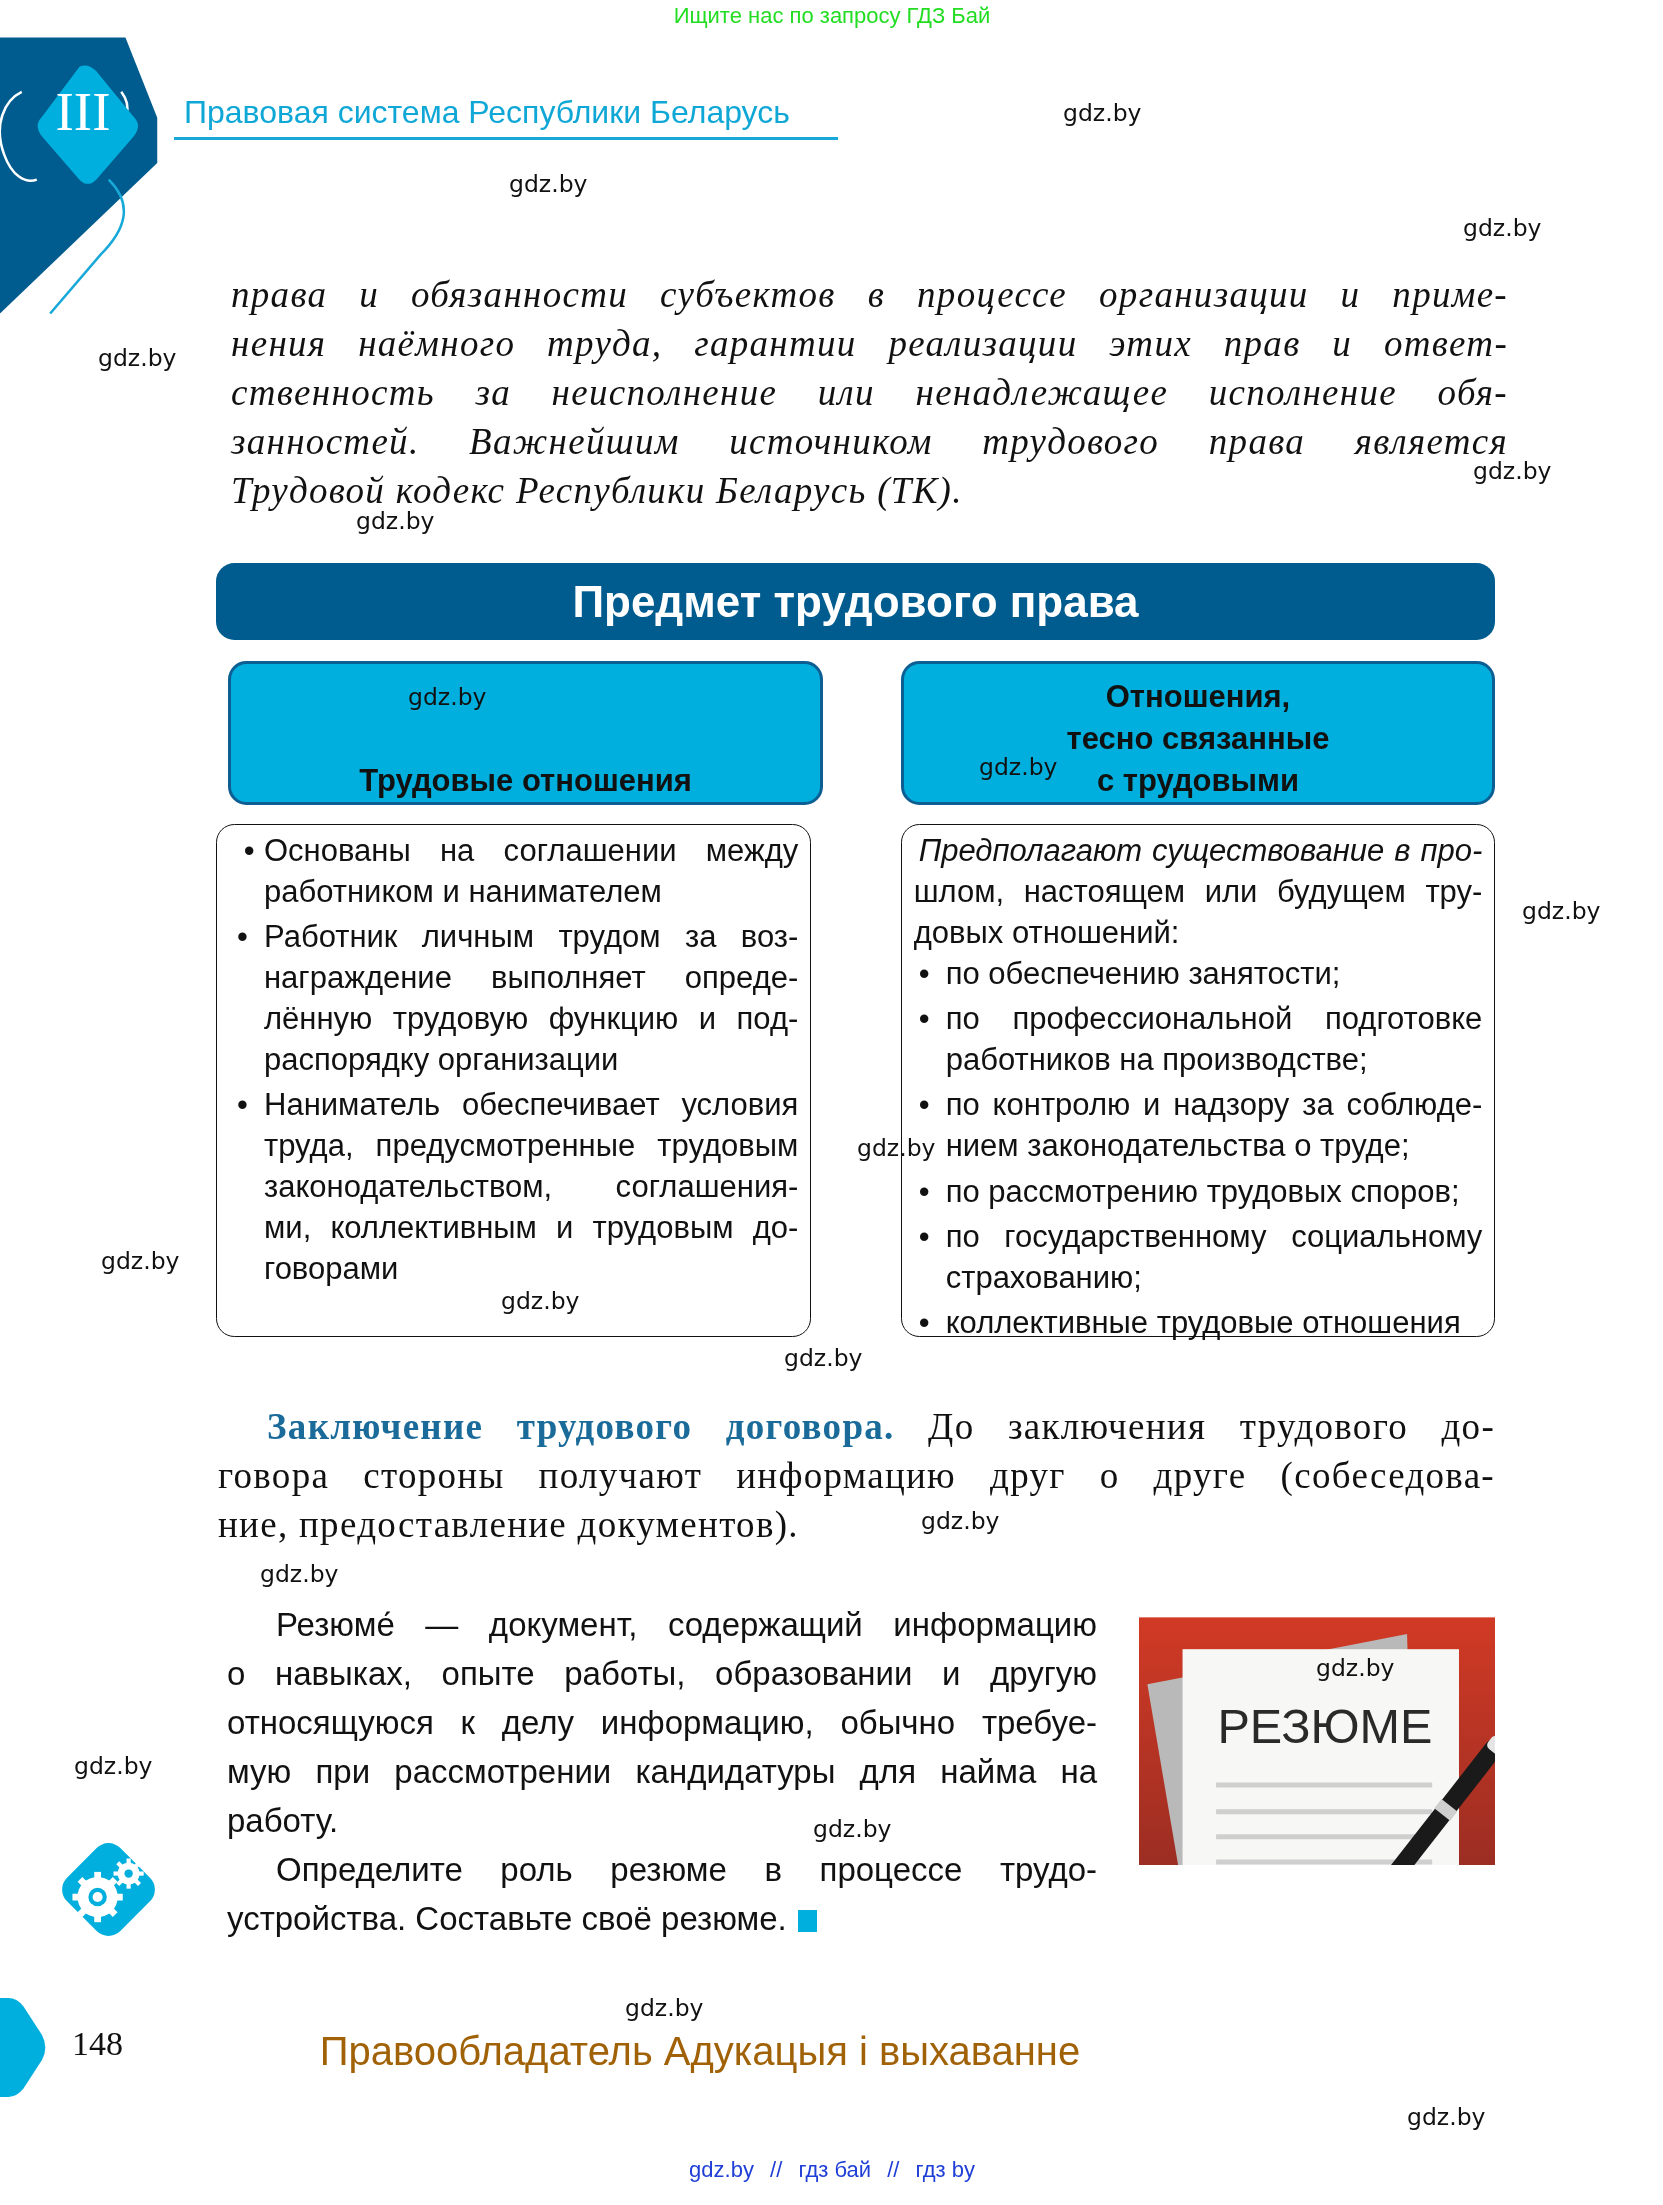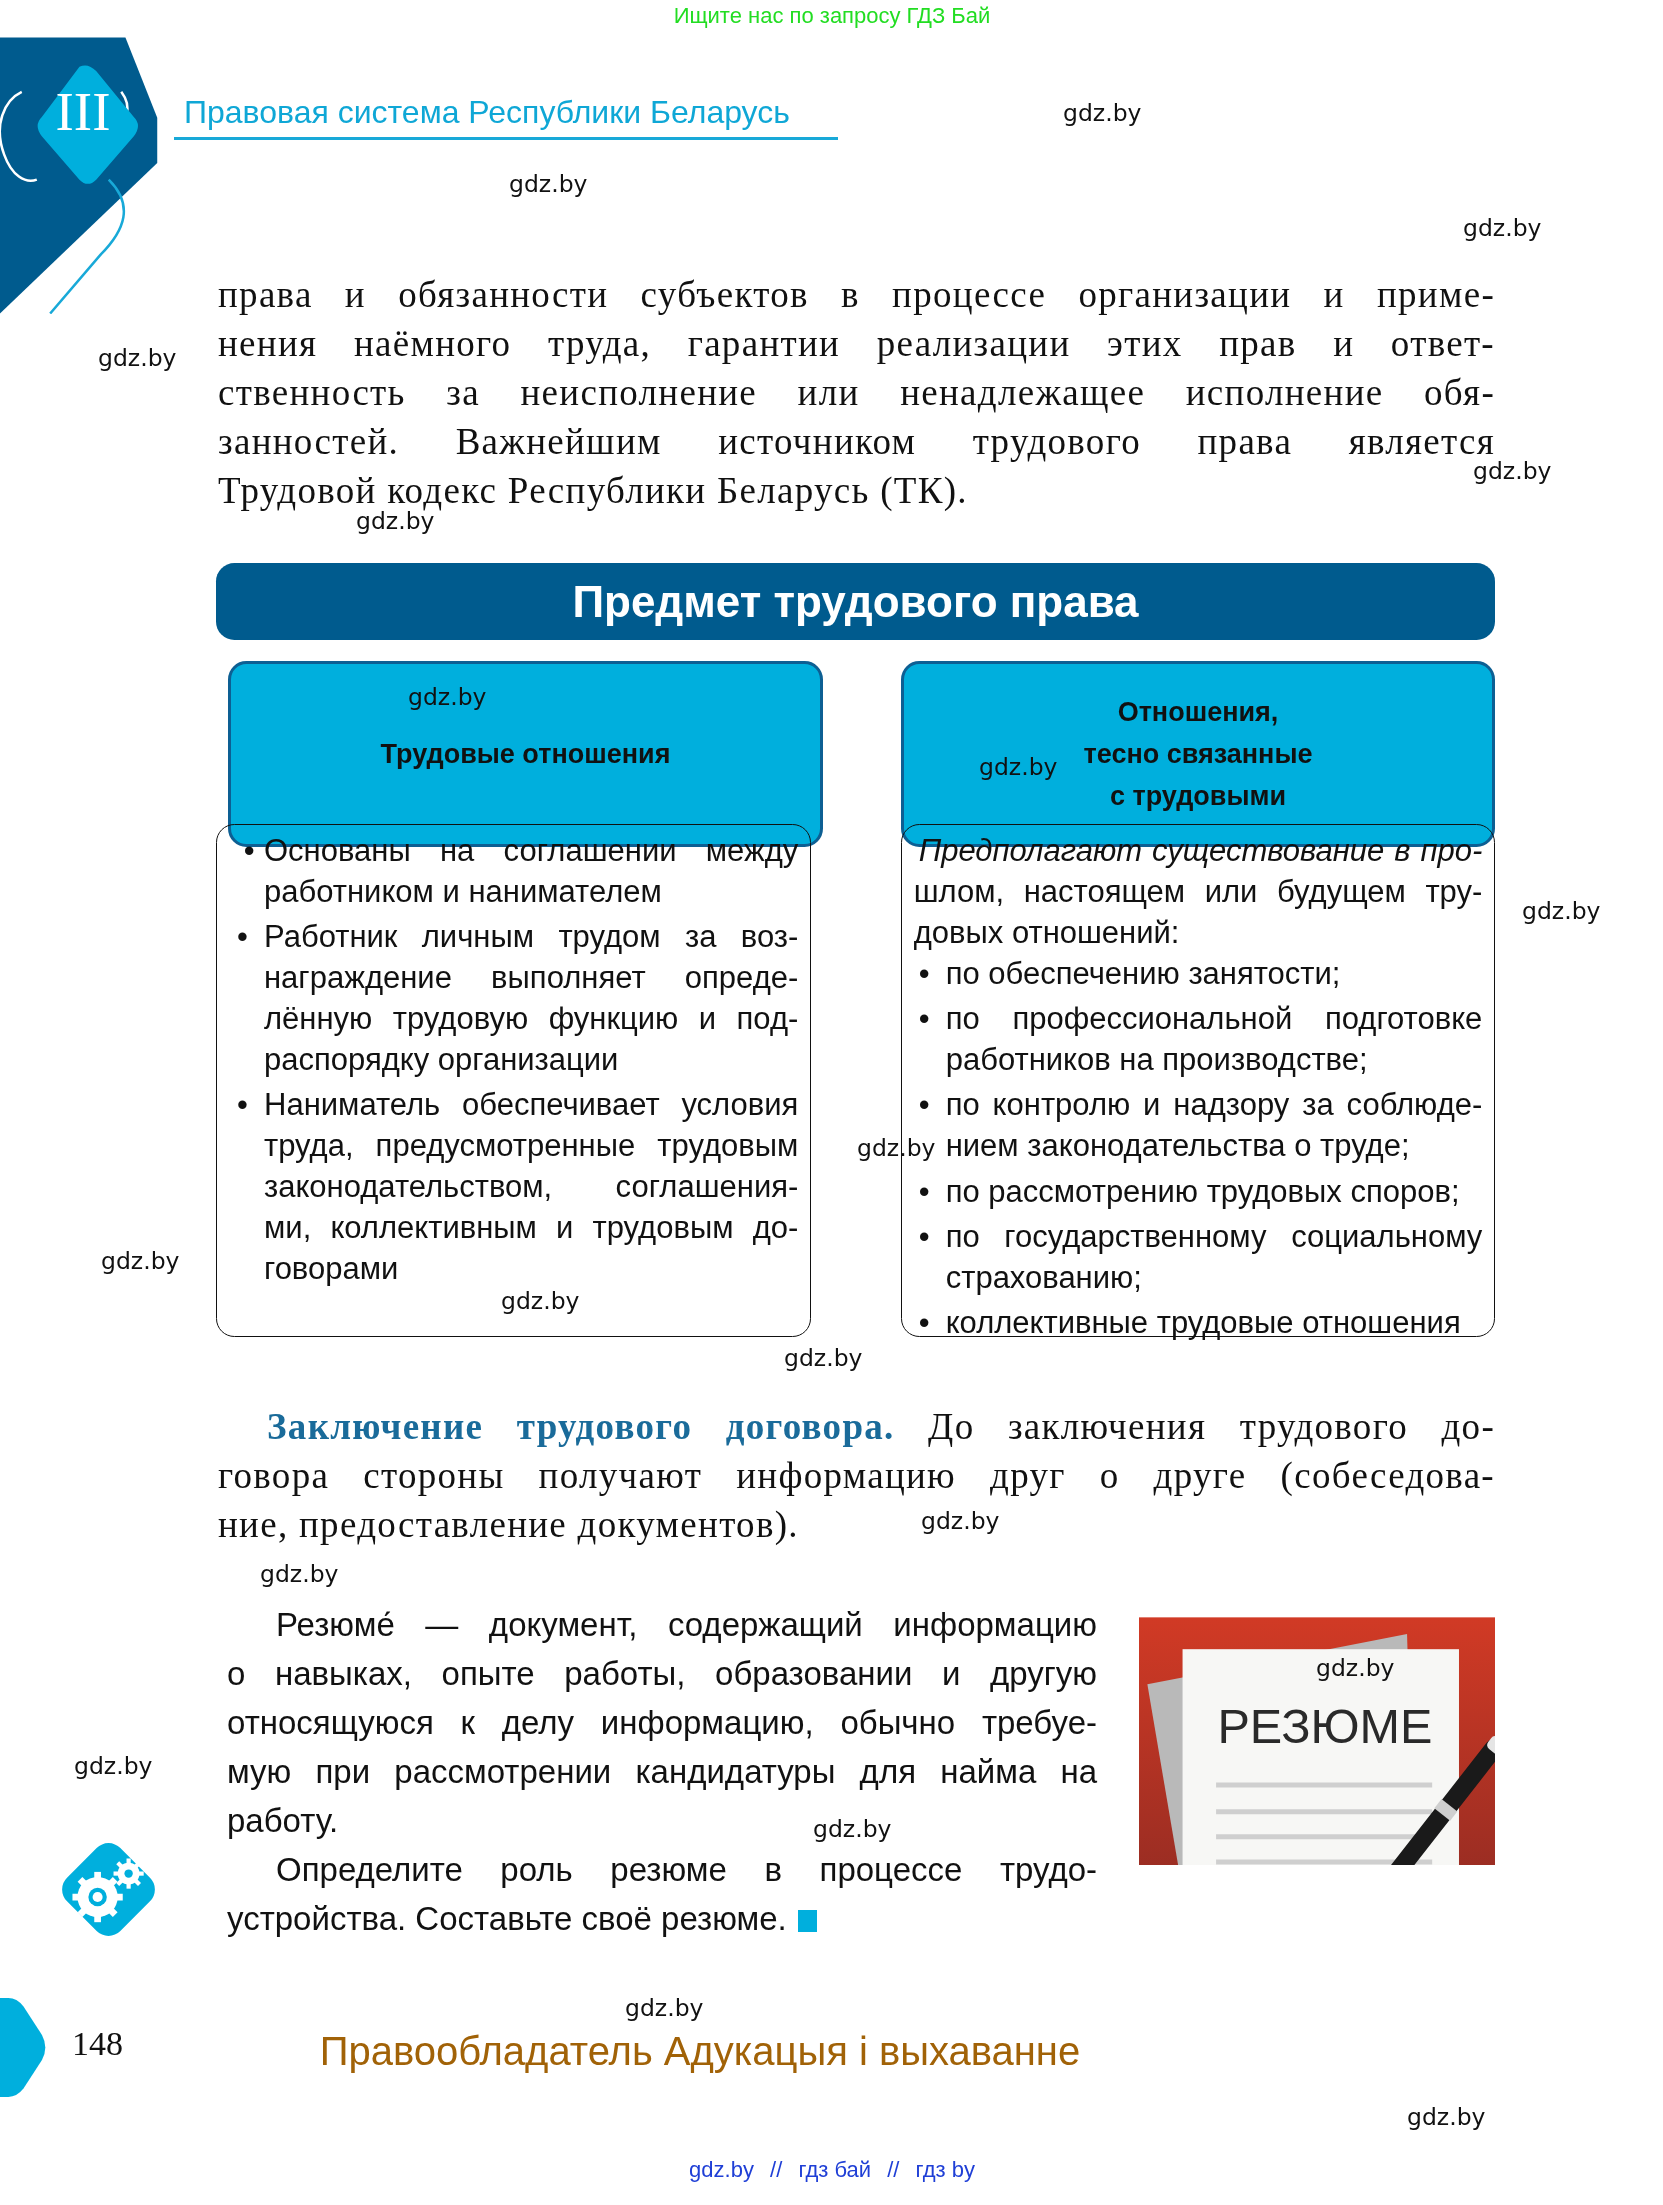--- a/index.html
+++ b/index.html
@@ -4,25 +4,25 @@
 <style>
   html, body { margin:0; padding:0; background:#ffffff; }
   body { width:1664px; height:2205px; position:relative; overflow:hidden; font-family:"Liberation Sans", sans-serif; color:#111; }
   .abs { position:absolute; }
   .top-search { left:0; width:1664px; top:3.4px; text-align:center; color:#22dd22; font-size:22px; font-family:"Liberation Sans", sans-serif; }
   .wm { color:#111; font-size:23.5px; font-family:"DejaVu Sans", sans-serif; white-space:nowrap; }
   .chapter-deco { left:0; top:37px; width:184px; height:277px; }
   .chapter-title { left:184px; top:94px; font-size:32px; color:#0fa7d6; font-family:"Liberation Sans", sans-serif; white-space:nowrap; }
   .chapter-rule { left:174px; top:137px; width:664px; height:2.5px; background:#18a9d8; }
   .serif-par { font-family:"Liberation Serif", serif; font-size:37px; line-height:49px; letter-spacing:1.3px; text-align:justify; text-align-last:left; }
-  .para1 { left:218px; top:270px; width:1277px; }
+  .para1 { left:231px; top:270px; width:1277px;font-style:italic; }
   .para1 .line, .para2 .line { display:block; text-align:justify; text-align-last:justify; white-space:nowrap; }
   .para1 .line.last, .para2 .line.last { text-align-last:left; }
   .header-bar { left:216px; top:563px; width:1279px; height:77px; background:#005b8e; border-radius:18.4px; color:#fff; font-weight:bold; font-size:44px; display:flex; align-items:center; justify-content:center; }
-  .subbox { top:661px; height:186px; background:#00afdd; border:3.4px solid #0d5f93; border-radius:18.4px; box-sizing:border-box; display:flex; align-items:center; justify-content:center; text-align:center; font-weight:bold; font-size:27px; line-height:42px; color:#111; }
+  .subbox { top:661px; height:144px; background:#00afdd; border:3.4px solid #0d5f93; border-radius:18.4px; box-sizing:border-box; display:flex; align-items:flex-end; justify-content:center; text-align:center; font-weight:bold; font-size:31px; line-height:42px; color:#111; }
   .subbox.left { left:228px; width:595px; }
   .subbox.right { left:901px; width:594px; }
   .textbox { top:824px; height:513px; border:1.7px solid #111; border-radius:18.4px; box-sizing:border-box; font-size:31px; line-height:41px; padding:5px 11.7px 0 15px; }
   .textbox.left { left:216px; width:595px; }
   .textbox.right { left:901px; width:594px; }
   .textbox .row { display:block; text-align:justify; text-align-last:justify; white-space:nowrap; }
   .textbox .row.last { text-align-last:left; }
   .textbox .bullet-row { position:relative; padding-left:32px; }
   .textbox .bullet-row .dot { position:absolute; left:5px; top:0; }
   .textbox .item { margin-bottom:4.2px; }

